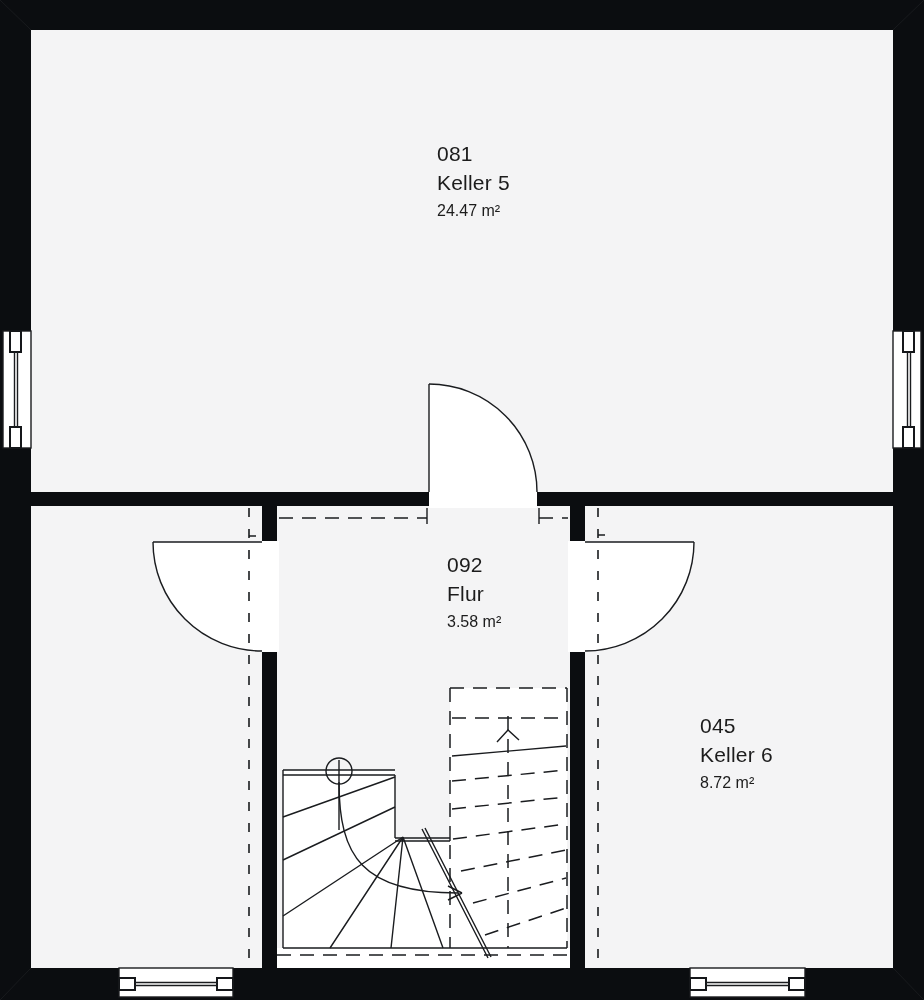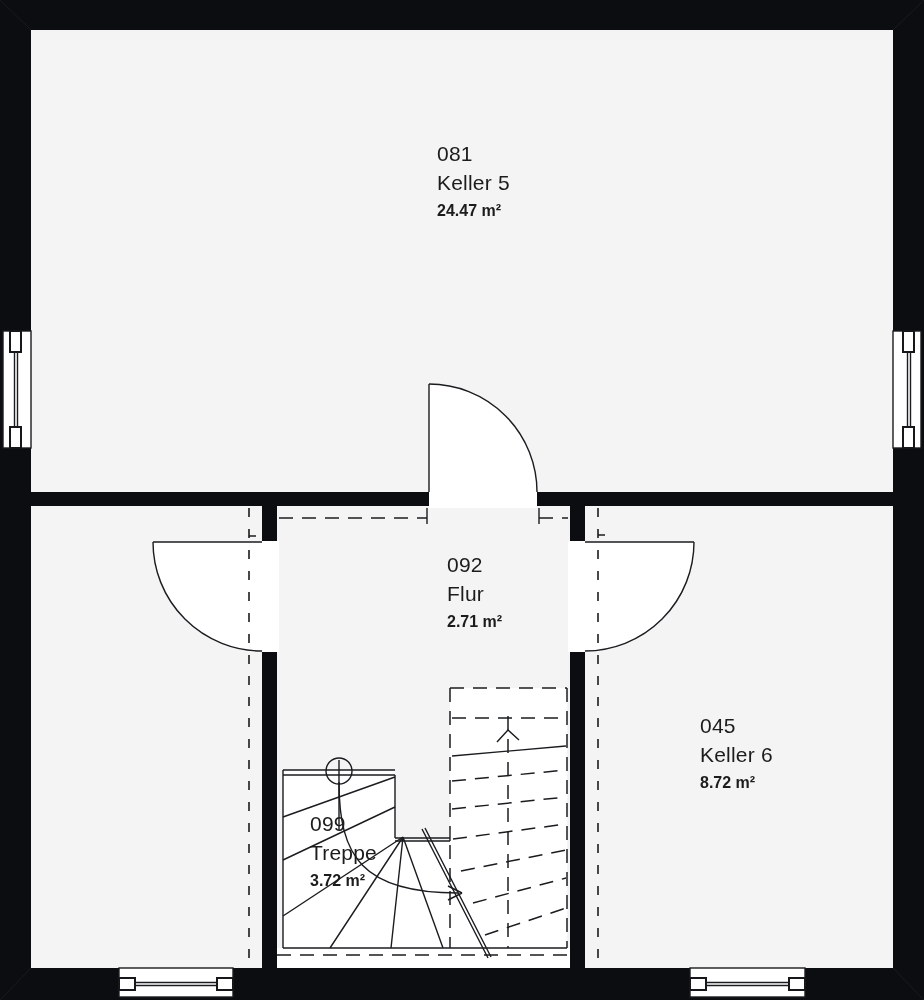--- a/index.html
+++ b/index.html
@@ -10,21 +10,21 @@
   .ln{stroke:#1a1c1f;stroke-width:1.4;fill:none;}
   .ln-thick{stroke:#15171a;stroke-width:2;fill:none;}
   .dash{stroke:#1a1c1f;stroke-width:1.5;fill:none;stroke-dasharray:14 9;}
   .dash2{stroke:#1a1c1f;stroke-width:1.6;fill:none;stroke-dasharray:9 12;}
   .miter{stroke:rgba(255,255,255,0.06);stroke-width:1;fill:none;}
   .wfill{fill:#ffffff;}
 
   .room-label{position:absolute;color:#1c1c1c;
     font:400 21px/29px "Liberation Sans","DejaVu Sans",sans-serif;
     letter-spacing:.2px;white-space:nowrap;}
-  .room-label .room-area{font-size:16px;line-height:27px;letter-spacing:0;font-weight:bold;}
+  .room-label .room-area{font-size:16px;line-height:27px;letter-spacing:0;}
 </style>
 </head>
 <body>
 
 <div class="plan">
 
   <svg width="924" height="1000" viewBox="0 0 924 1000">
 
     <rect x="0" y="0" width="924" height="1000" fill="#0b0d10"></rect>
 
@@ -132,29 +132,24 @@
 
   <div class="room-label" style="left:437px;top:139px">
     <div>081</div>
     <div>Keller 5</div>
     <div class="room-area">24.47 m²</div>
   </div>
 
   <div class="room-label" style="left:447px;top:550px">
     <div>092</div>
     <div>Flur</div>
-    <div class="room-area">2.71 m²</div>
+    <div class="room-area">3.58 m²</div>
   </div>
 
 
   <div class="room-label" style="left:700px;top:711px">
     <div>045</div>
     <div>Keller 6</div>
     <div class="room-area">8.72 m²</div>
   </div>
 
-  <div class="room-label" style="left:310px;top:809px">
-    <div>099</div>
-    <div>Treppe</div>
-    <div class="room-area">3.72 m²</div>
-  </div>
 
 </div>
 
 </body></html>

